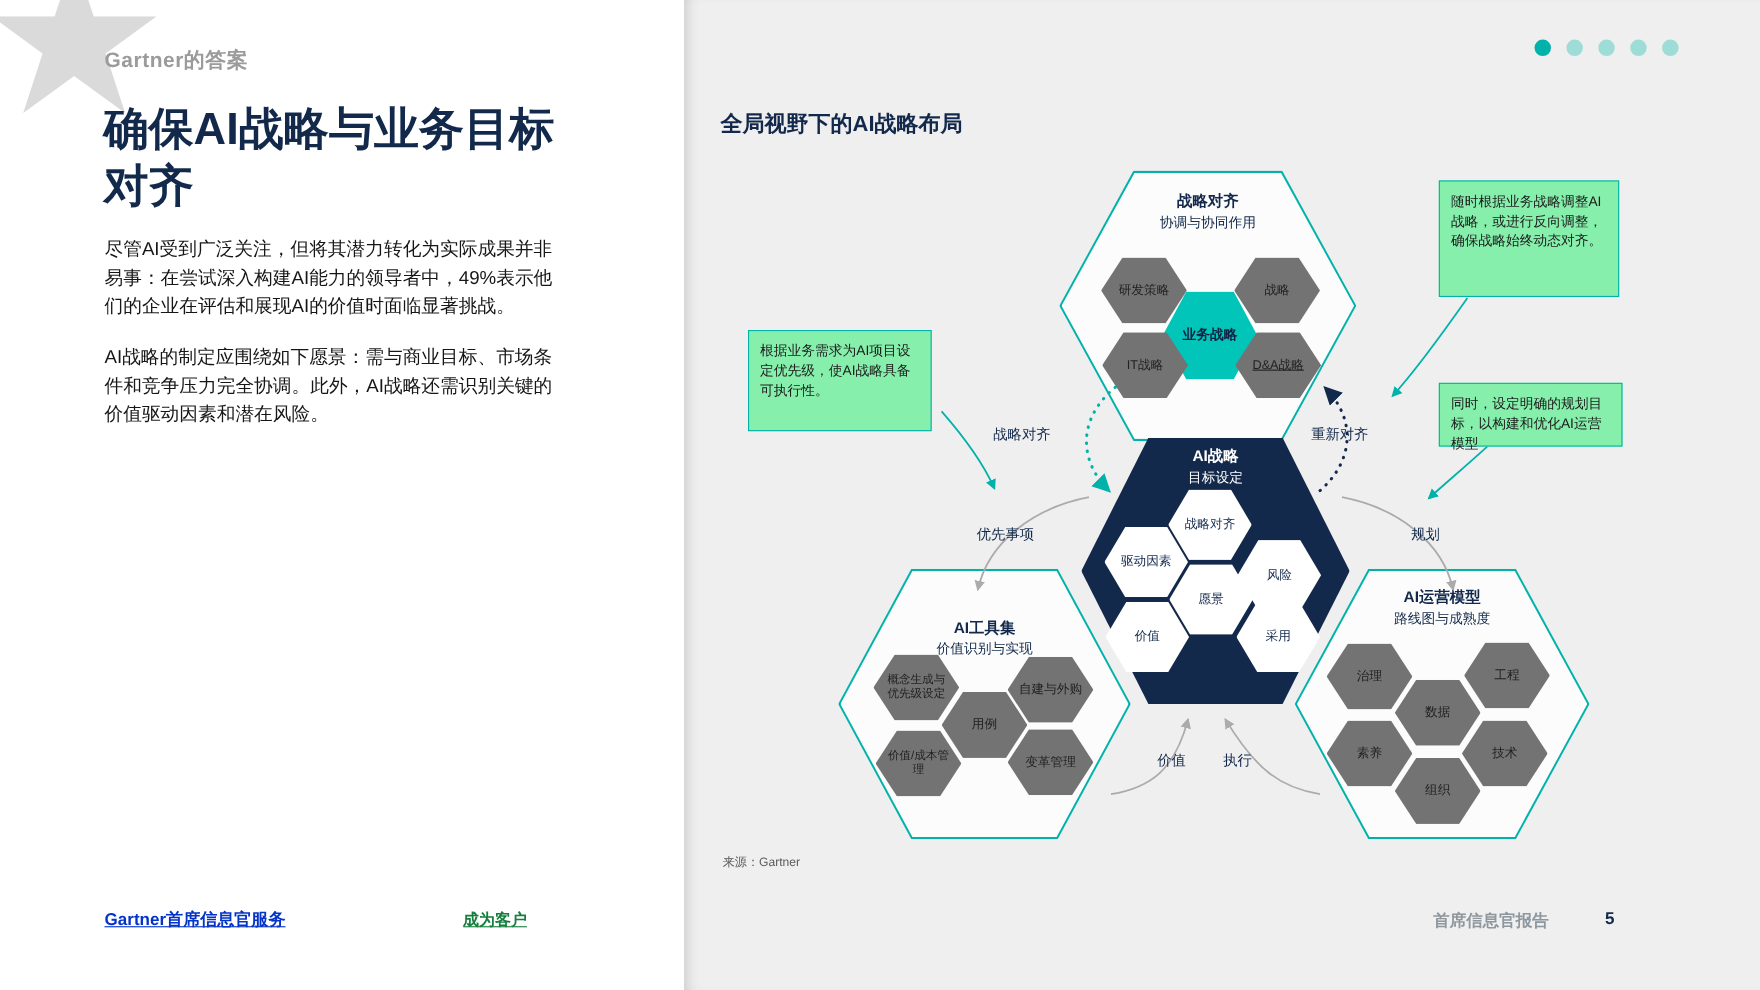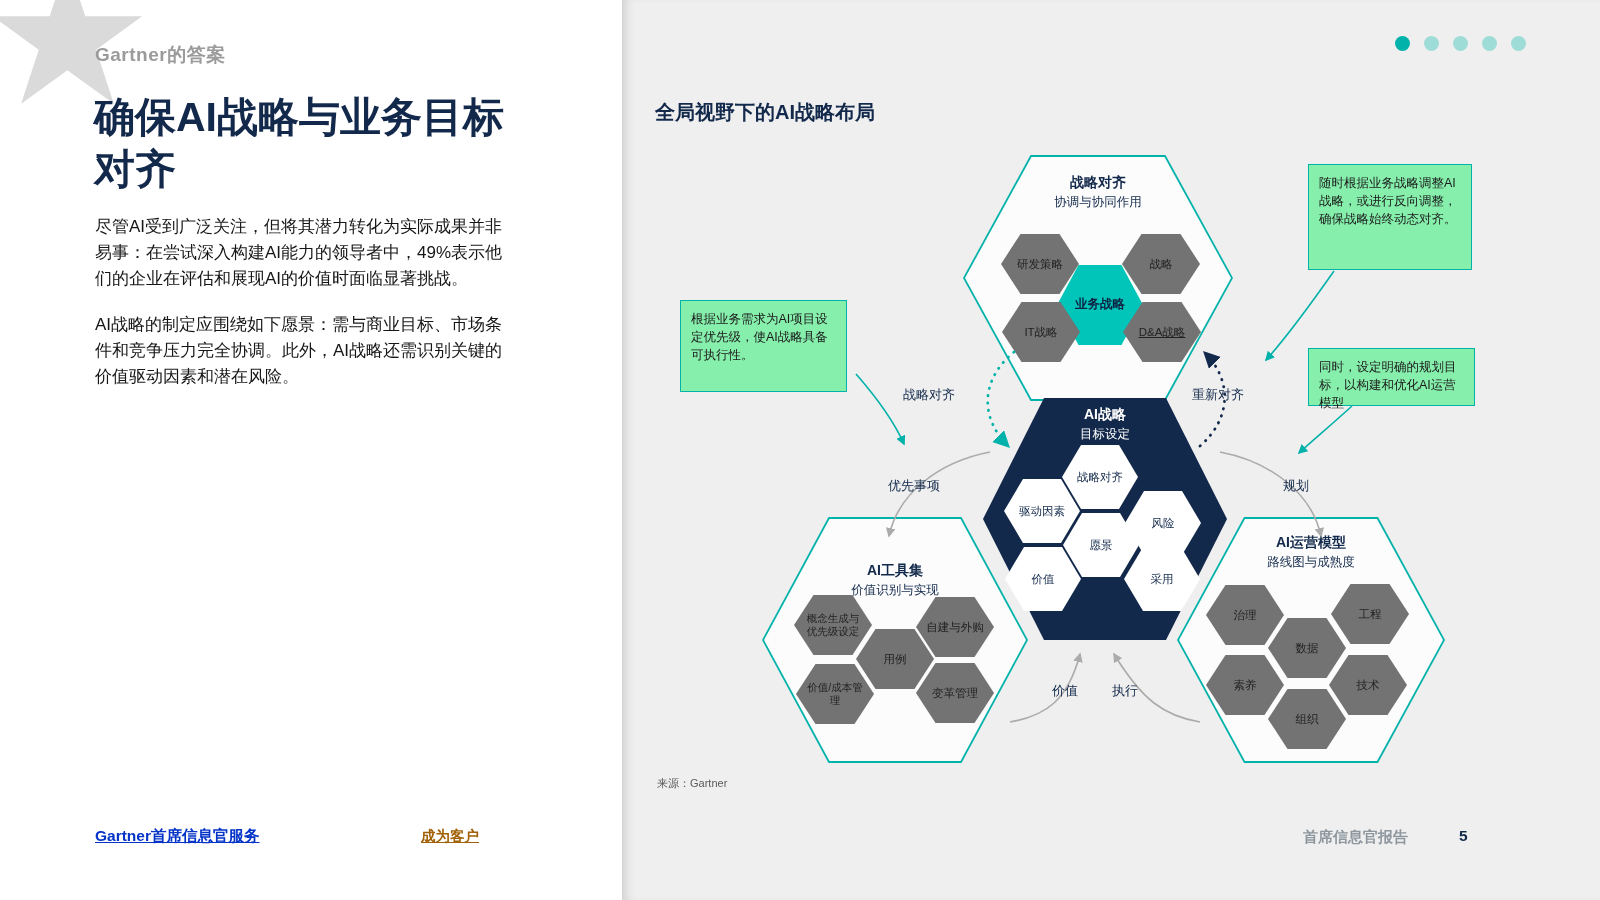--- a/index.html
+++ b/index.html
@@ -6,21 +6,21 @@
   body { font-family: "Liberation Sans", "DejaVu Sans", sans-serif; }
   .page { position:relative; width:1600px; height:900px; background:#ffffff; overflow:hidden; }
 
   
   .star { position:absolute; left:-20px; top:-62px; font-size:195px; color:#dadada; line-height:1; user-select:none; }
   .eyebrow { position:absolute; left:95px; top:42px; font-size:19px; font-weight:bold; color:#9b9b9b; letter-spacing:.5px; }
   .main-title { position:absolute; left:94px; top:92px; width:470px; font-size:41px; font-weight:bold; color:#13294b; line-height:1.26; }
   .body-copy { position:absolute; left:95px; top:214px; width:424px; font-size:17px; line-height:1.52; color:#161616; }
   .body-copy p { margin:0 0 21px 0; }
   .link-services { position:absolute; left:95px; top:826px; font-size:15.5px; font-weight:bold; color:#0433c8; text-decoration:underline; cursor:pointer; }
-  .link-client { position:absolute; left:421px; top:827px; font-size:14.5px; font-weight:bold; color:#a16207; text-decoration:underline; cursor:pointer; }
+  .link-client { position:absolute; left:421px; top:827px; font-size:14.5px; font-weight:bold; color:#15803d; text-decoration:underline; cursor:pointer; }
 
   
   .right-panel { position:absolute; left:622px; top:0; width:978px; height:900px; background:#efefef;
                  box-shadow: inset 10px 0 14px -10px rgba(0,0,0,.22); }
   .dots { position:absolute; right:74px; top:36px; display:flex; gap:14px; }
   .dot { width:15px; height:15px; border-radius:50%; background:#9edcd8; cursor:pointer; }
   .dot.active { background:#00b2a9; }
   .diagram-title { position:absolute; left:655px; top:99px; font-size:20px; font-weight:bold; color:#13294b; }
   .source { position:absolute; left:657px; top:776px; font-size:11px; color:#5a5a5a; }
   .report-label { position:absolute; left:1303px; top:828px; font-size:15px; font-weight:bold; color:#8e979e; }

